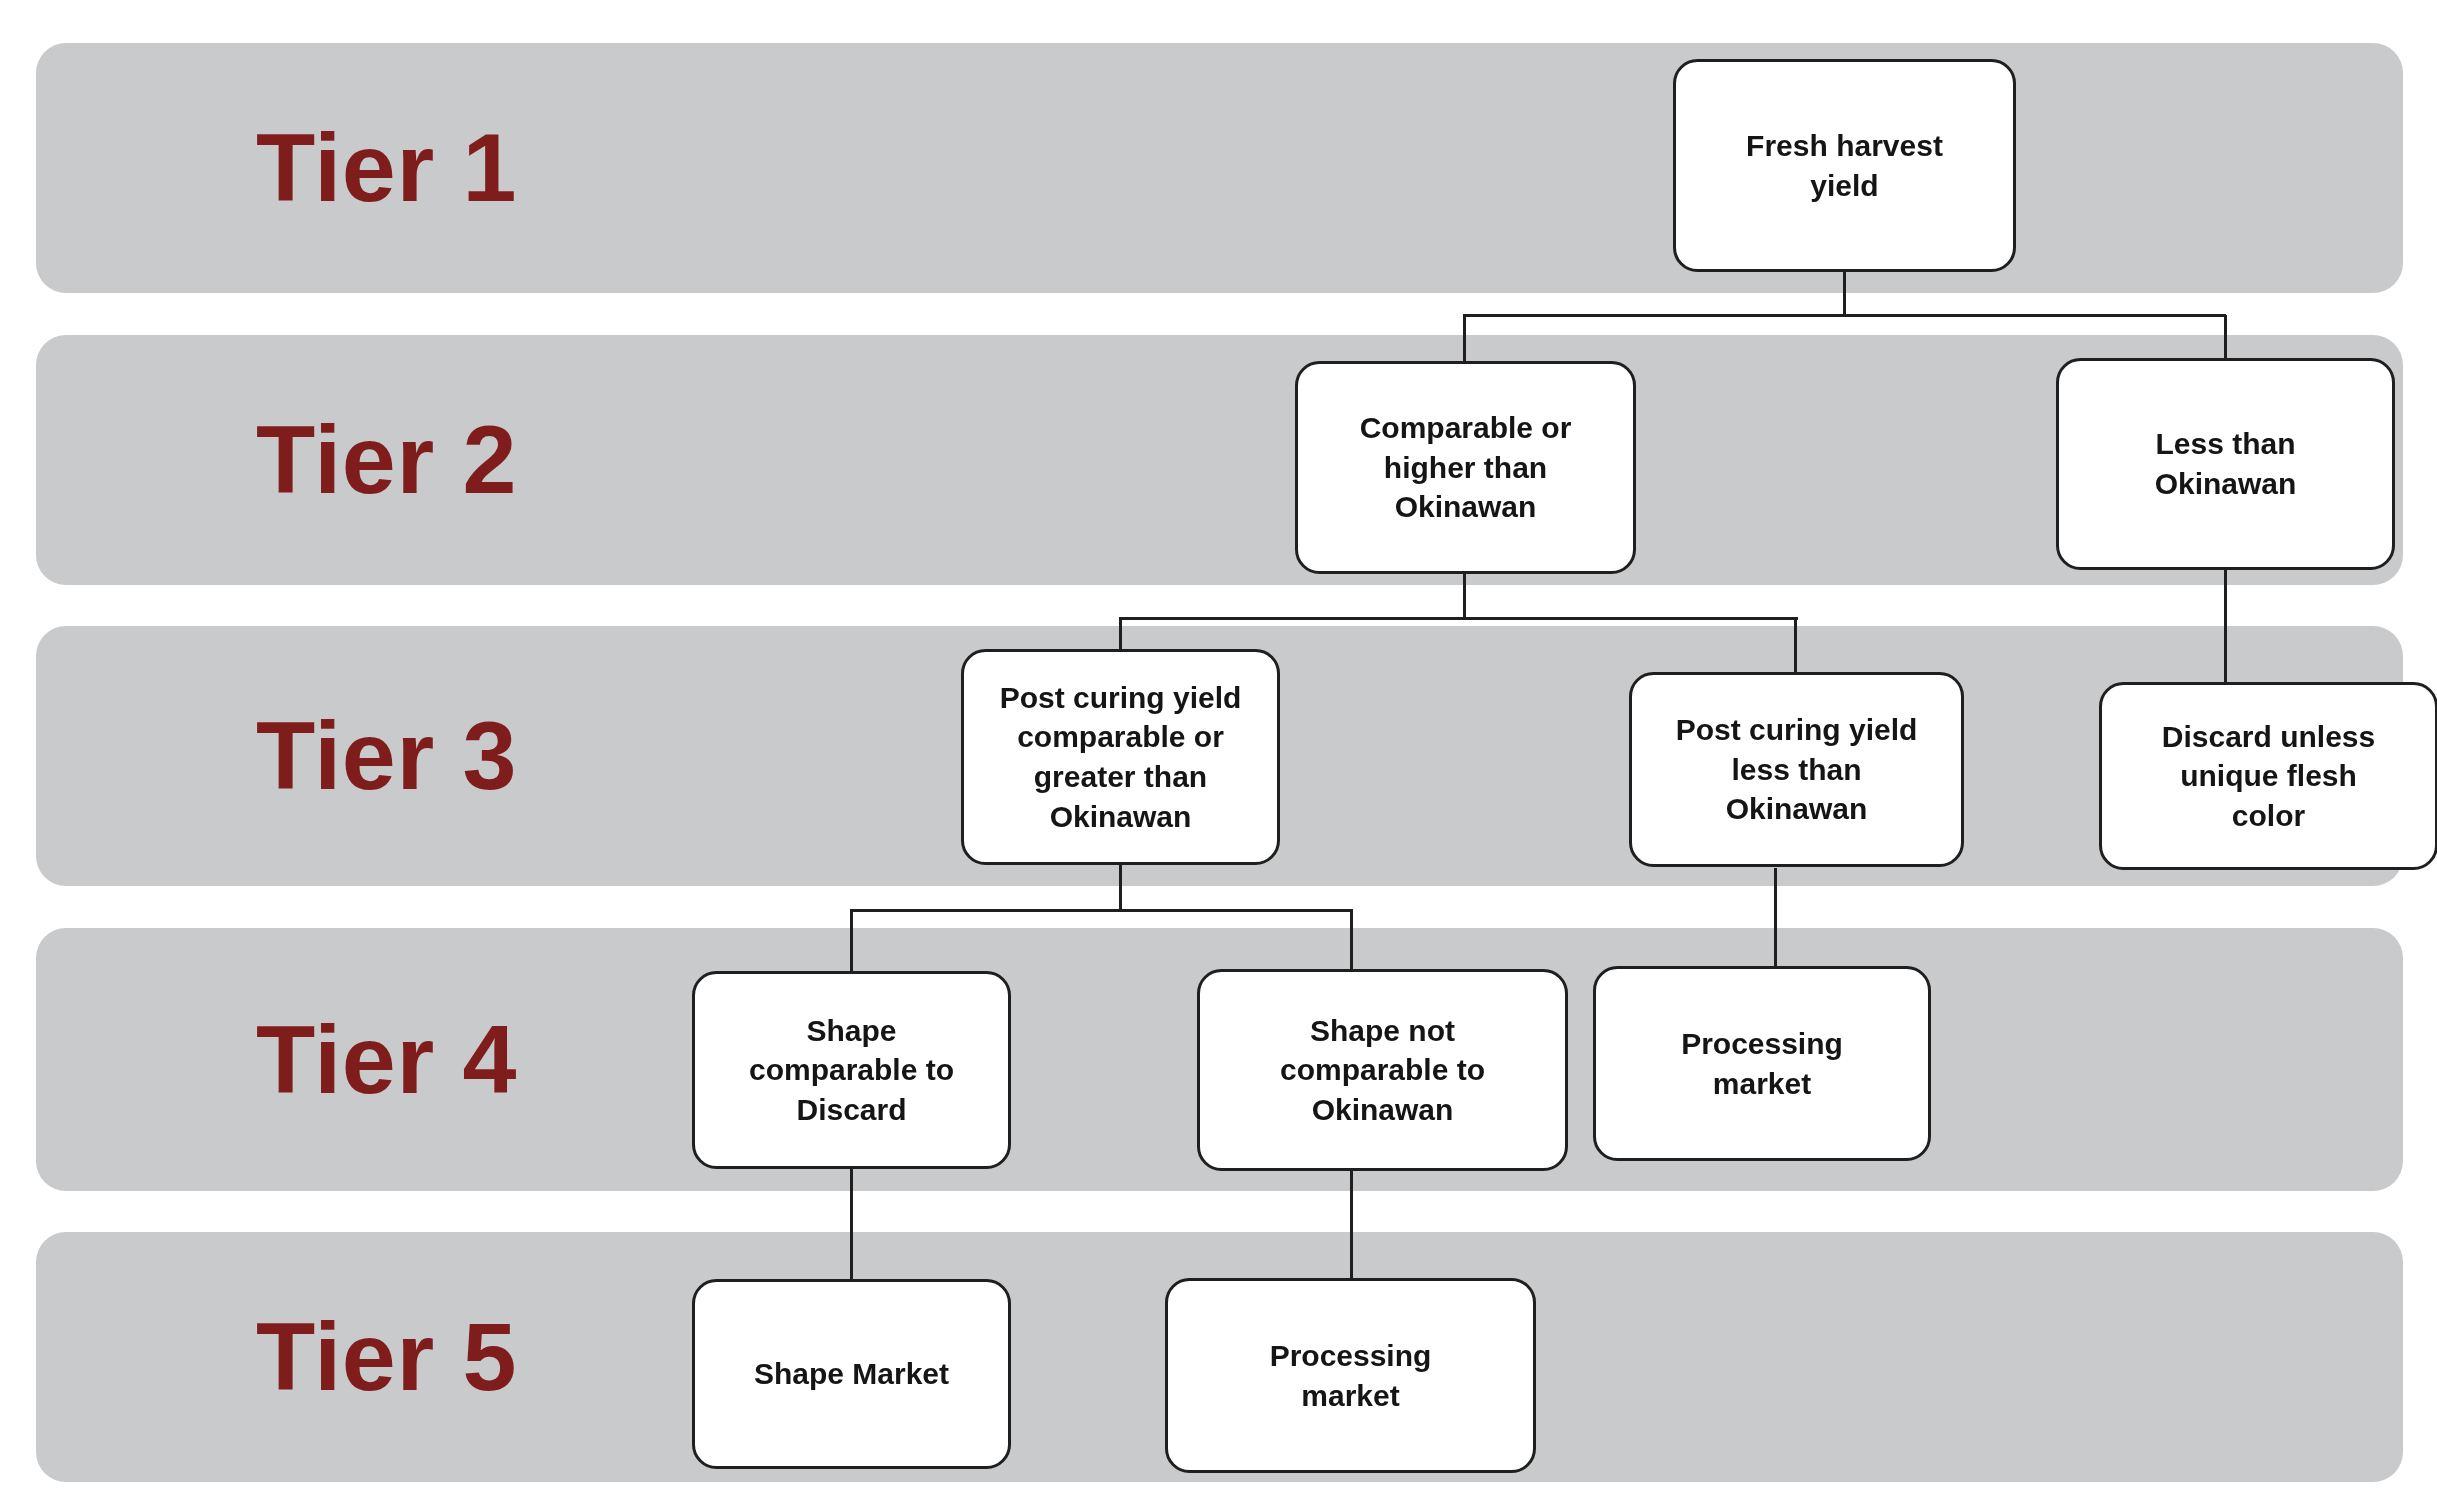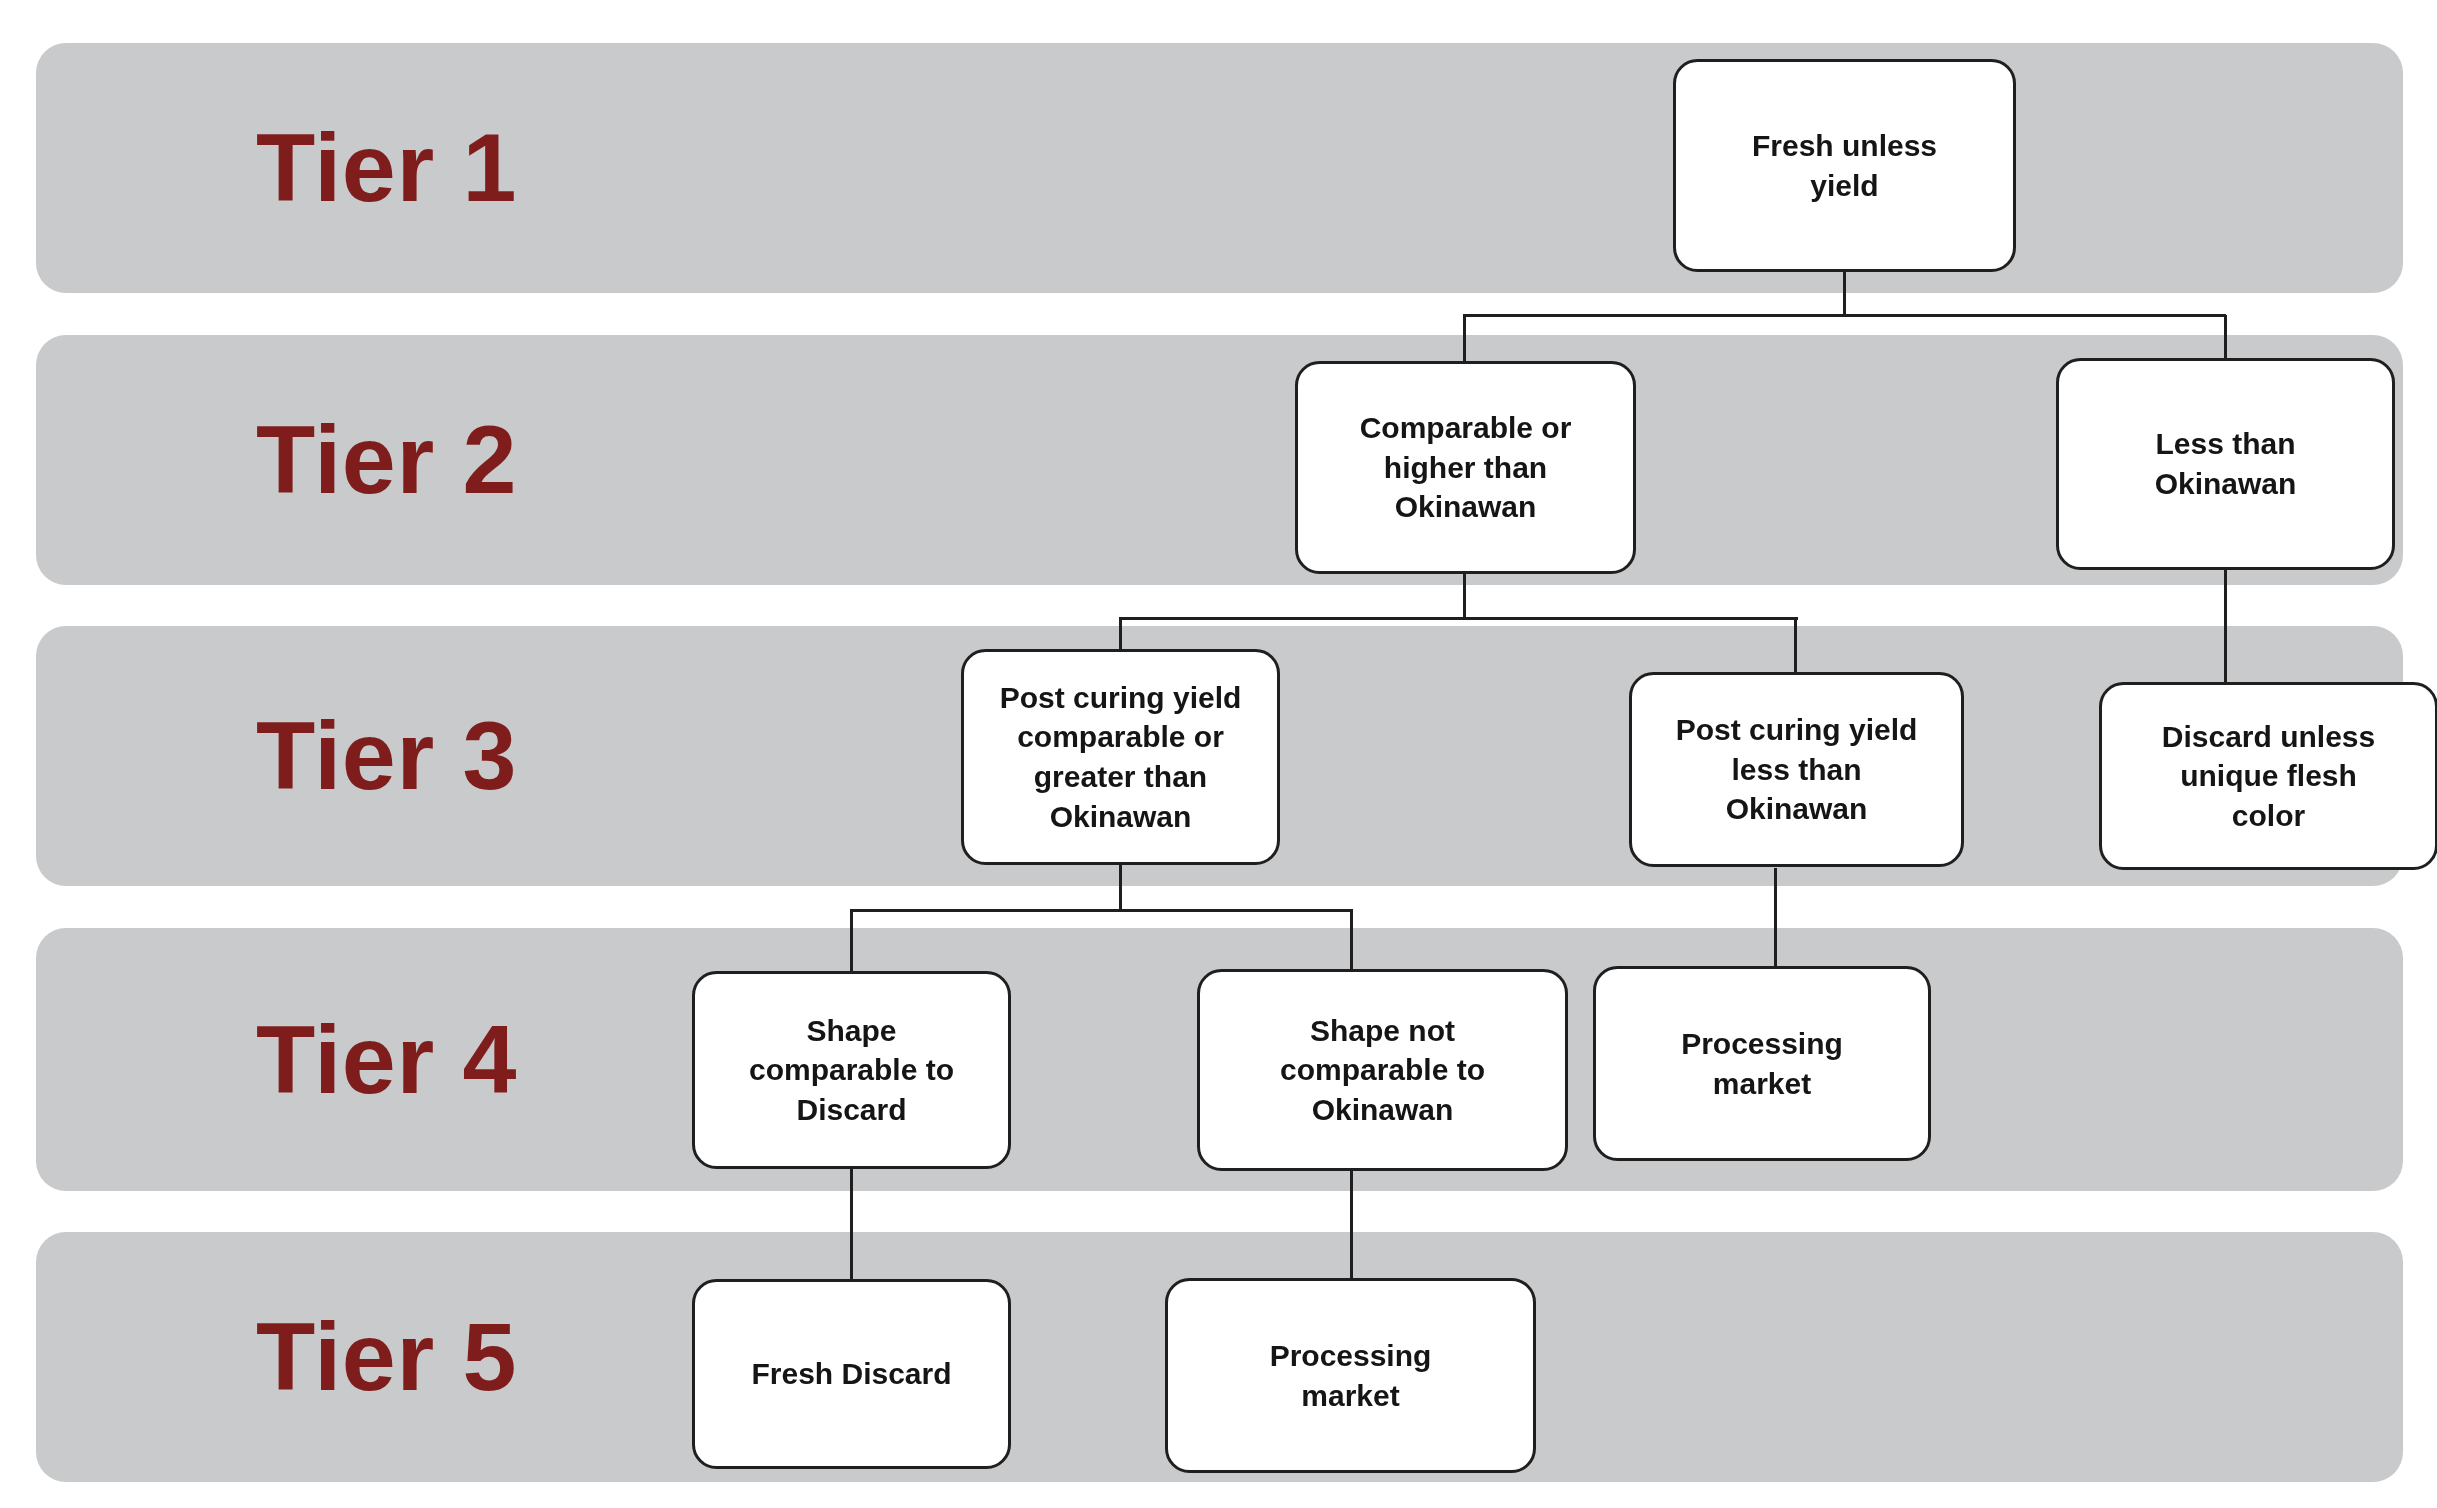--- a/index.html
+++ b/index.html
@@ -93,21 +93,21 @@
   <div class="edge" style="left:1119px; top:865px; width:2.9px; height:46px;"></div>
   <div class="edge" style="left:850px; top:909px; width:503px; height:2.9px;"></div>
   <div class="edge" style="left:850px; top:910px; width:2.9px; height:63px;"></div>
   <div class="edge" style="left:1350px; top:910px; width:2.9px; height:62px;"></div>
 
   <div class="edge" style="left:1774px; top:868px; width:2.9px; height:101px;"></div>
 
   <div class="edge" style="left:850px; top:1168px; width:2.9px; height:113px;"></div>
   <div class="edge" style="left:1350px; top:1171px; width:2.9px; height:108px;"></div>
 
-  <div class="node" style="left:1673px; top:59px; width:343px; height:213px;">Fresh unless
+  <div class="node" style="left:1673px; top:59px; width:343px; height:213px;">Fresh harvest
 yield</div>
 
   <div class="node" style="left:1295px; top:361px; width:341px; height:213px;">Comparable or
 higher than
 Okinawan</div>
 
   <div class="node" style="left:2056px; top:358px; width:339px; height:212px;">Less than
 Okinawan</div>
 
   <div class="node" style="left:961px; top:649px; width:319px; height:216px;">Post curing yield
@@ -127,19 +127,19 @@
 comparable to
 Discard</div>
 
   <div class="node" style="left:1165px; top:969px; width:371px; height:202px;margin-left:32px;">Shape not
 comparable to
 Okinawan</div>
 
   <div class="node" style="left:1593px; top:966px; width:338px; height:195px;">Processing
 market</div>
 
-  <div class="node" style="left:692px; top:1279px; width:319px; height:190px;">Fresh Discard</div>
+  <div class="node" style="left:692px; top:1279px; width:319px; height:190px;">Shape Market</div>
 
   <div class="node" style="left:1165px; top:1278px; width:371px; height:195px;">Processing
 market</div>
 
 </div>
 
 
 </body></html>

